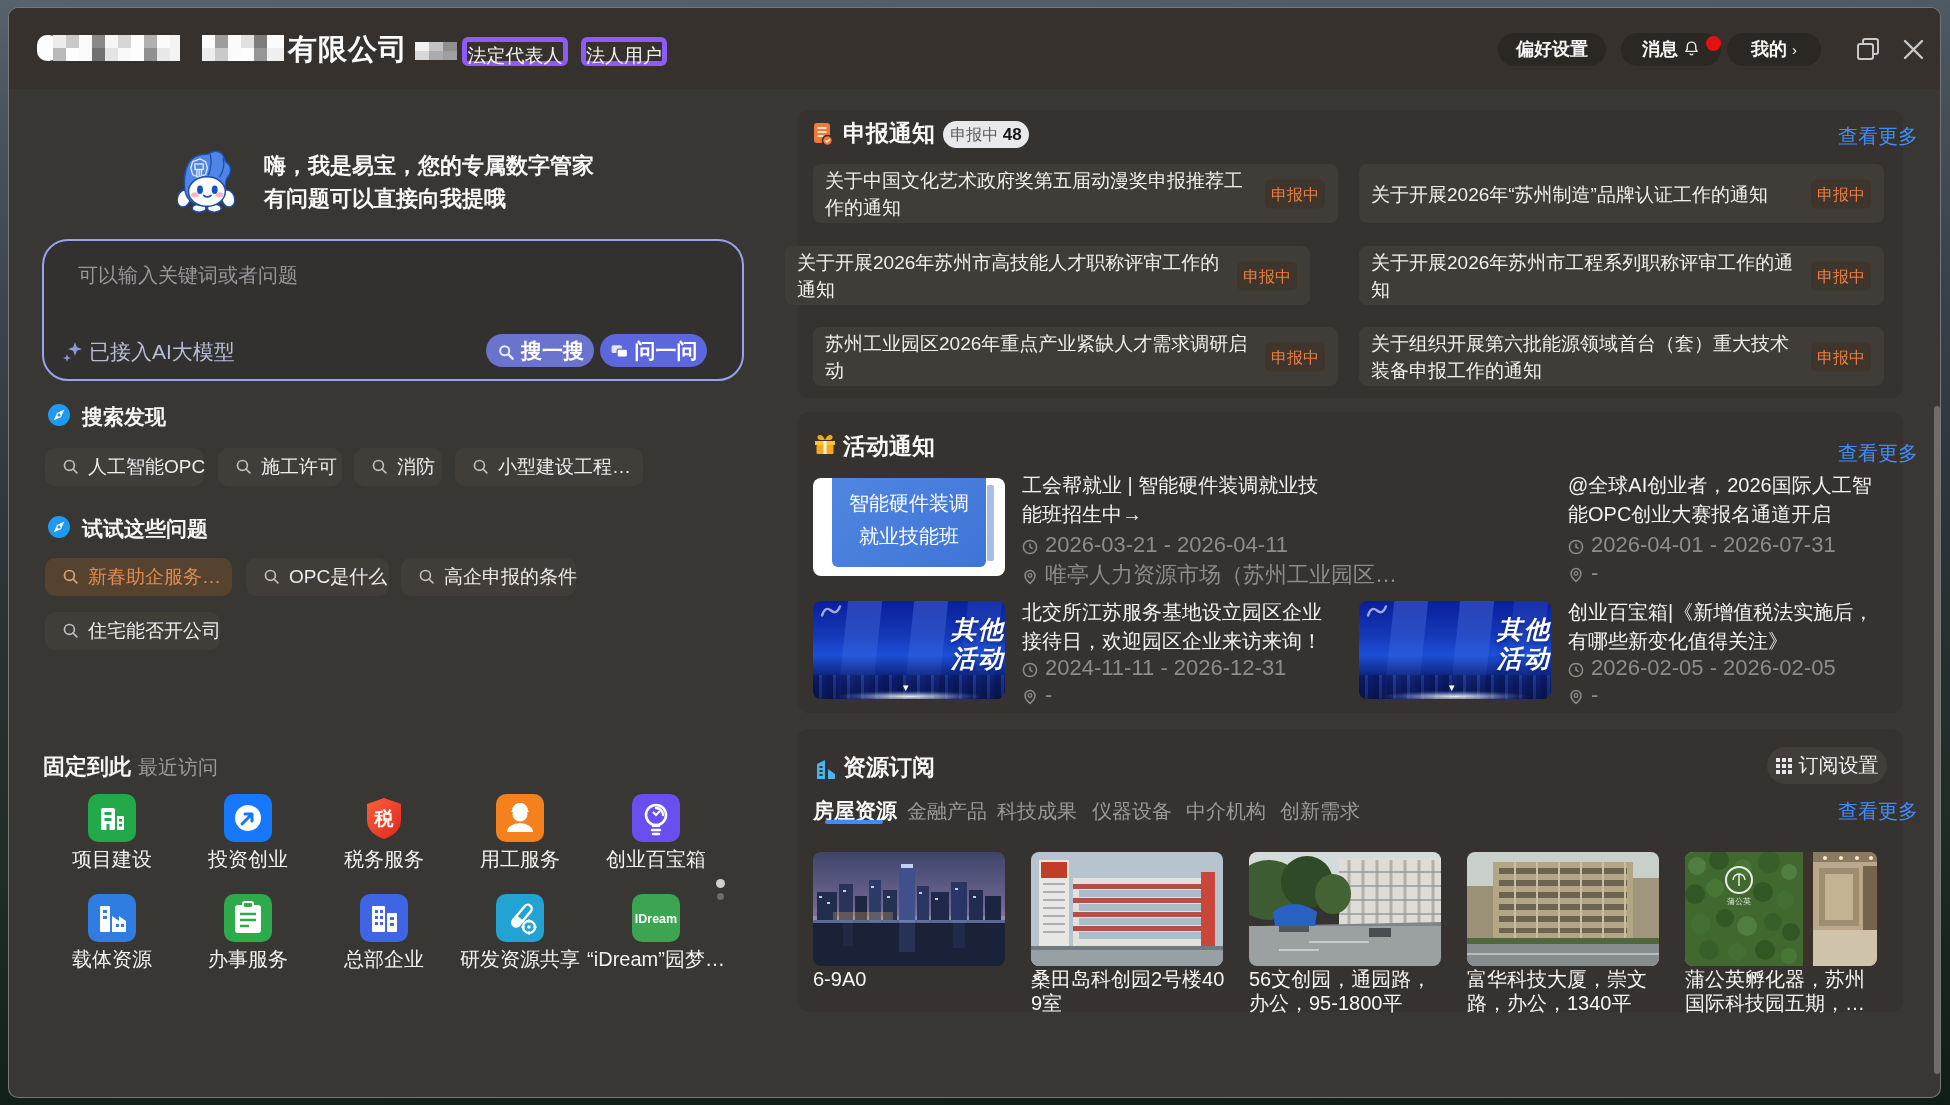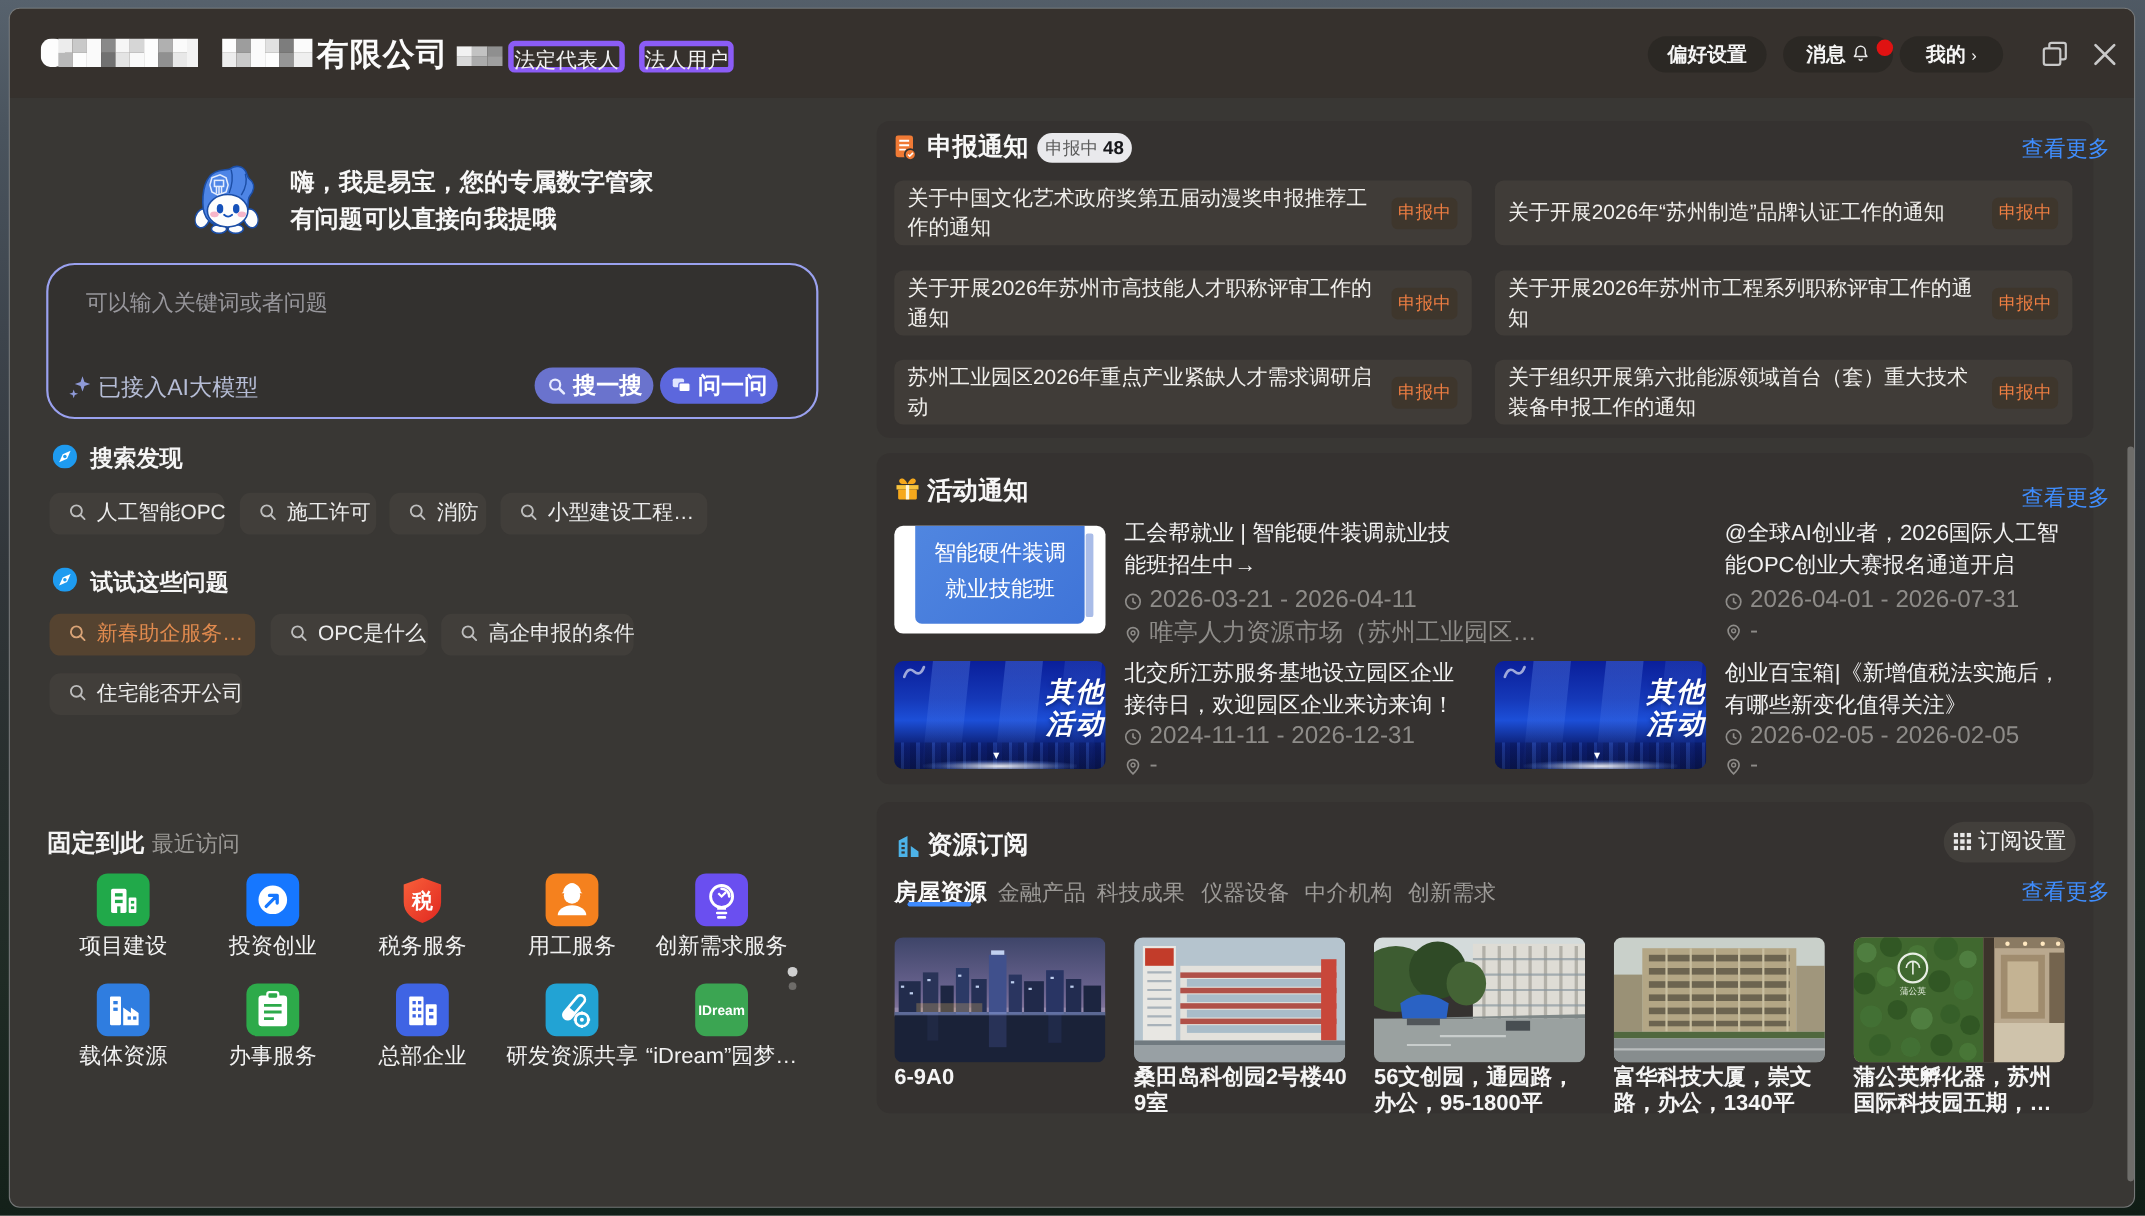--- a/index.html
+++ b/index.html
@@ -20,21 +20,21 @@
 .more{position:absolute;right:22px;font-size:20px;line-height:28px;color:#3f8dfd}
 .item{position:absolute;width:525px;height:59px;background:#403c38;border-radius:8px;color:#f0efec;font-size:19px;line-height:27px}
 .item .tx{position:absolute;left:12px;top:50%;transform:translateY(-50%);width:436px;display:-webkit-box;-webkit-line-clamp:2;-webkit-box-orient:vertical;overflow:hidden}
 .item .tg{position:absolute;right:13px;top:50%;transform:translateY(-50%);width:60px;height:29px;background:#3e362c;border-radius:6px;color:#ee7e42;font-size:16px;text-align:center;line-height:29px}
 .thumb{position:absolute;width:192px;height:98px;border-radius:8px;overflow:hidden}
 .atitle{position:absolute;width:308px;font-size:20px;color:#f2f2f2;line-height:29px;height:58px;overflow:hidden}
 .arow{position:absolute;font-size:22px;color:#8e8c89;white-space:nowrap}
 .arow svg{vertical-align:-3px;margin-right:7px}
 .tab{position:absolute;top:793px;font-size:20px;color:#9c9a97}
 .photo{position:absolute;top:844px;width:192px;height:114px;border-radius:8px;overflow:hidden}
-.cap{position:absolute;top:959px;width:210px;font-size:20px;font-weight:bold;color:#f5f5f5;line-height:24px}
+.cap{position:absolute;top:959px;width:210px;font-size:20px;font-weight:normal;color:#f5f5f5;line-height:24px}
 .glabel{position:absolute;width:160px;text-align:center;font-size:20px;color:#f2f2f2;white-space:nowrap}
 .gicon{position:absolute;width:48px;height:48px;border-radius:10px}
 .qt{background:linear-gradient(180deg,#0a1f9a 0%,#1538b8 35%,#1c4fd8 55%,#0b1c6e 80%,#081240 100%)}
 .qbeam{position:absolute;top:0;width:34px;height:98px;background:linear-gradient(180deg,rgba(120,165,255,.28),rgba(40,80,200,.03));transform:skewX(-6deg)}
 .qbars{position:absolute;left:0;bottom:0;width:100%;height:24px;background:repeating-linear-gradient(90deg,rgba(8,20,80,.8) 0 6px,rgba(70,115,225,.45) 6px 9px,rgba(12,28,105,.75) 9px 14px);opacity:.55}
 .qglow{position:absolute;left:26px;bottom:-3px;width:140px;height:11px;background:radial-gradient(ellipse at center,rgba(255,255,255,.9),rgba(130,170,255,.25) 55%,rgba(0,0,0,0) 75%)}
 .qtx{position:absolute;left:0;top:14px;width:100%;text-align:right;font-size:25px;font-weight:900;font-style:italic;color:#fff;line-height:29px;letter-spacing:2px;text-shadow:0 2px 4px rgba(0,20,80,.6)}
 .qar{position:absolute;left:50%;margin-left:-6px;top:58px;font-size:11px;color:#fff;font-style:normal;font-weight:400}
 </style>
 </head>
@@ -222,21 +222,21 @@
           <path d="M11 38 a13 9 0 0 1 26 0 z"></path>
         </g>
       </svg></div>
   <div class="glabel" style="left:431px;top:838px">用工服务</div>
   <div class="gicon" style="left:623px;top:786px;background:#6a4ff0"><svg width="48" height="48" viewBox="0 0 48 48">
         <circle cx="24" cy="21" r="10" fill="none" stroke="#fff" stroke-width="2.6"></circle>
         <path d="M24 14 a7 7 0 0 1 7 7 M20 36 h8 M21 40 h6" stroke="#fff" stroke-width="2.4" fill="none" stroke-linecap="round"></path>
         <path d="M20 31 h8 v2 h-8 z" fill="#fff"></path>
         <path d="M21 18 l3 3 l4 -4" stroke="#fff" stroke-width="2" fill="none"></path>
       </svg></div>
-  <div class="glabel" style="left:567px;top:838px">创新需求服务</div>
+  <div class="glabel" style="left:567px;top:838px">创业百宝箱</div>
   <div class="gicon" style="left:79px;top:886px;background:#2f7de0"><svg width="48" height="48" viewBox="0 0 48 48">
         <g fill="#fff">
           <rect x="12" y="12" width="10" height="26" rx="1"></rect>
           <path d="M24 22 l7 5 v-5 l7 5 v11 h-14 z"></path>
           <rect x="15" y="16" width="4" height="3" fill="#2f7de0"></rect>
           <rect x="15" y="22" width="4" height="3" fill="#2f7de0"></rect>
           <rect x="28" y="30" width="3" height="3" fill="#2f7de0"></rect>
           <rect x="33" y="30" width="3" height="3" fill="#2f7de0"></rect>
         </g>
       </svg></div>
@@ -291,21 +291,21 @@
   <div class="abs" style="left:934px;top:113px;width:86px;height:27px;border-radius:14px;background:#e9e9ec;font-size:16px;color:#5a5a5a;text-align:center;line-height:27px">申报中 <b style="color:#16161a;font-size:17px">48</b></div>
   <div class="more" style="top:114px">查看更多</div>
   <div class="item" style="left:804px;top:156px">
       <div class="tx">关于中国文化艺术政府奖第五届动漫奖申报推荐工作的通知</div>
       <div class="tg">申报中</div>
     </div>
   <div class="item" style="left:1350px;top:156px">
       <div class="tx">关于开展2026年“苏州制造”品牌认证工作的通知</div>
       <div class="tg">申报中</div>
     </div>
-  <div class="item" style="left:804px;top:238px">
+  <div class="item" style="left:776px;top:238px">
       <div class="tx">关于开展2026年苏州市高技能人才职称评审工作的通知</div>
       <div class="tg">申报中</div>
     </div>
   <div class="item" style="left:1350px;top:238px">
       <div class="tx">关于开展2026年苏州市工程系列职称评审工作的通知</div>
       <div class="tg">申报中</div>
     </div>
   <div class="item" style="left:804px;top:319px">
       <div class="tx">苏州工业园区2026年重点产业紧缺人才需求调研启动</div>
       <div class="tg">申报中</div>

